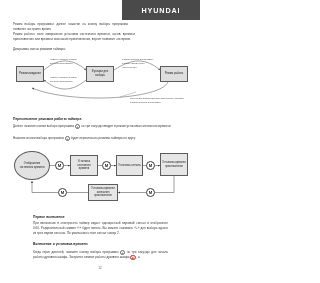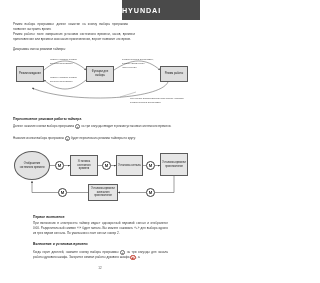--- a/index.html
+++ b/index.html
@@ -12,21 +12,21 @@
     position: relative;
     overflow: hidden;
   }
 
   
   .brand-bar {
     position: absolute;
     top: 0; right: 0;
     width: 78px; height: 20px;
     background: #4a4a4a;
-    display: flex; align-items: center; justify-content: flex-start;
+    display: flex; align-items: center; justify-content: center;
   }
   .brand-text {
     color: #ffffff;
     font-size: 7.2px;
     font-weight: bold;
     letter-spacing: 0.9px;
   }
 
   
   .page { position: absolute; top: 0; left: 0; width: 200px; height: 283px; }

